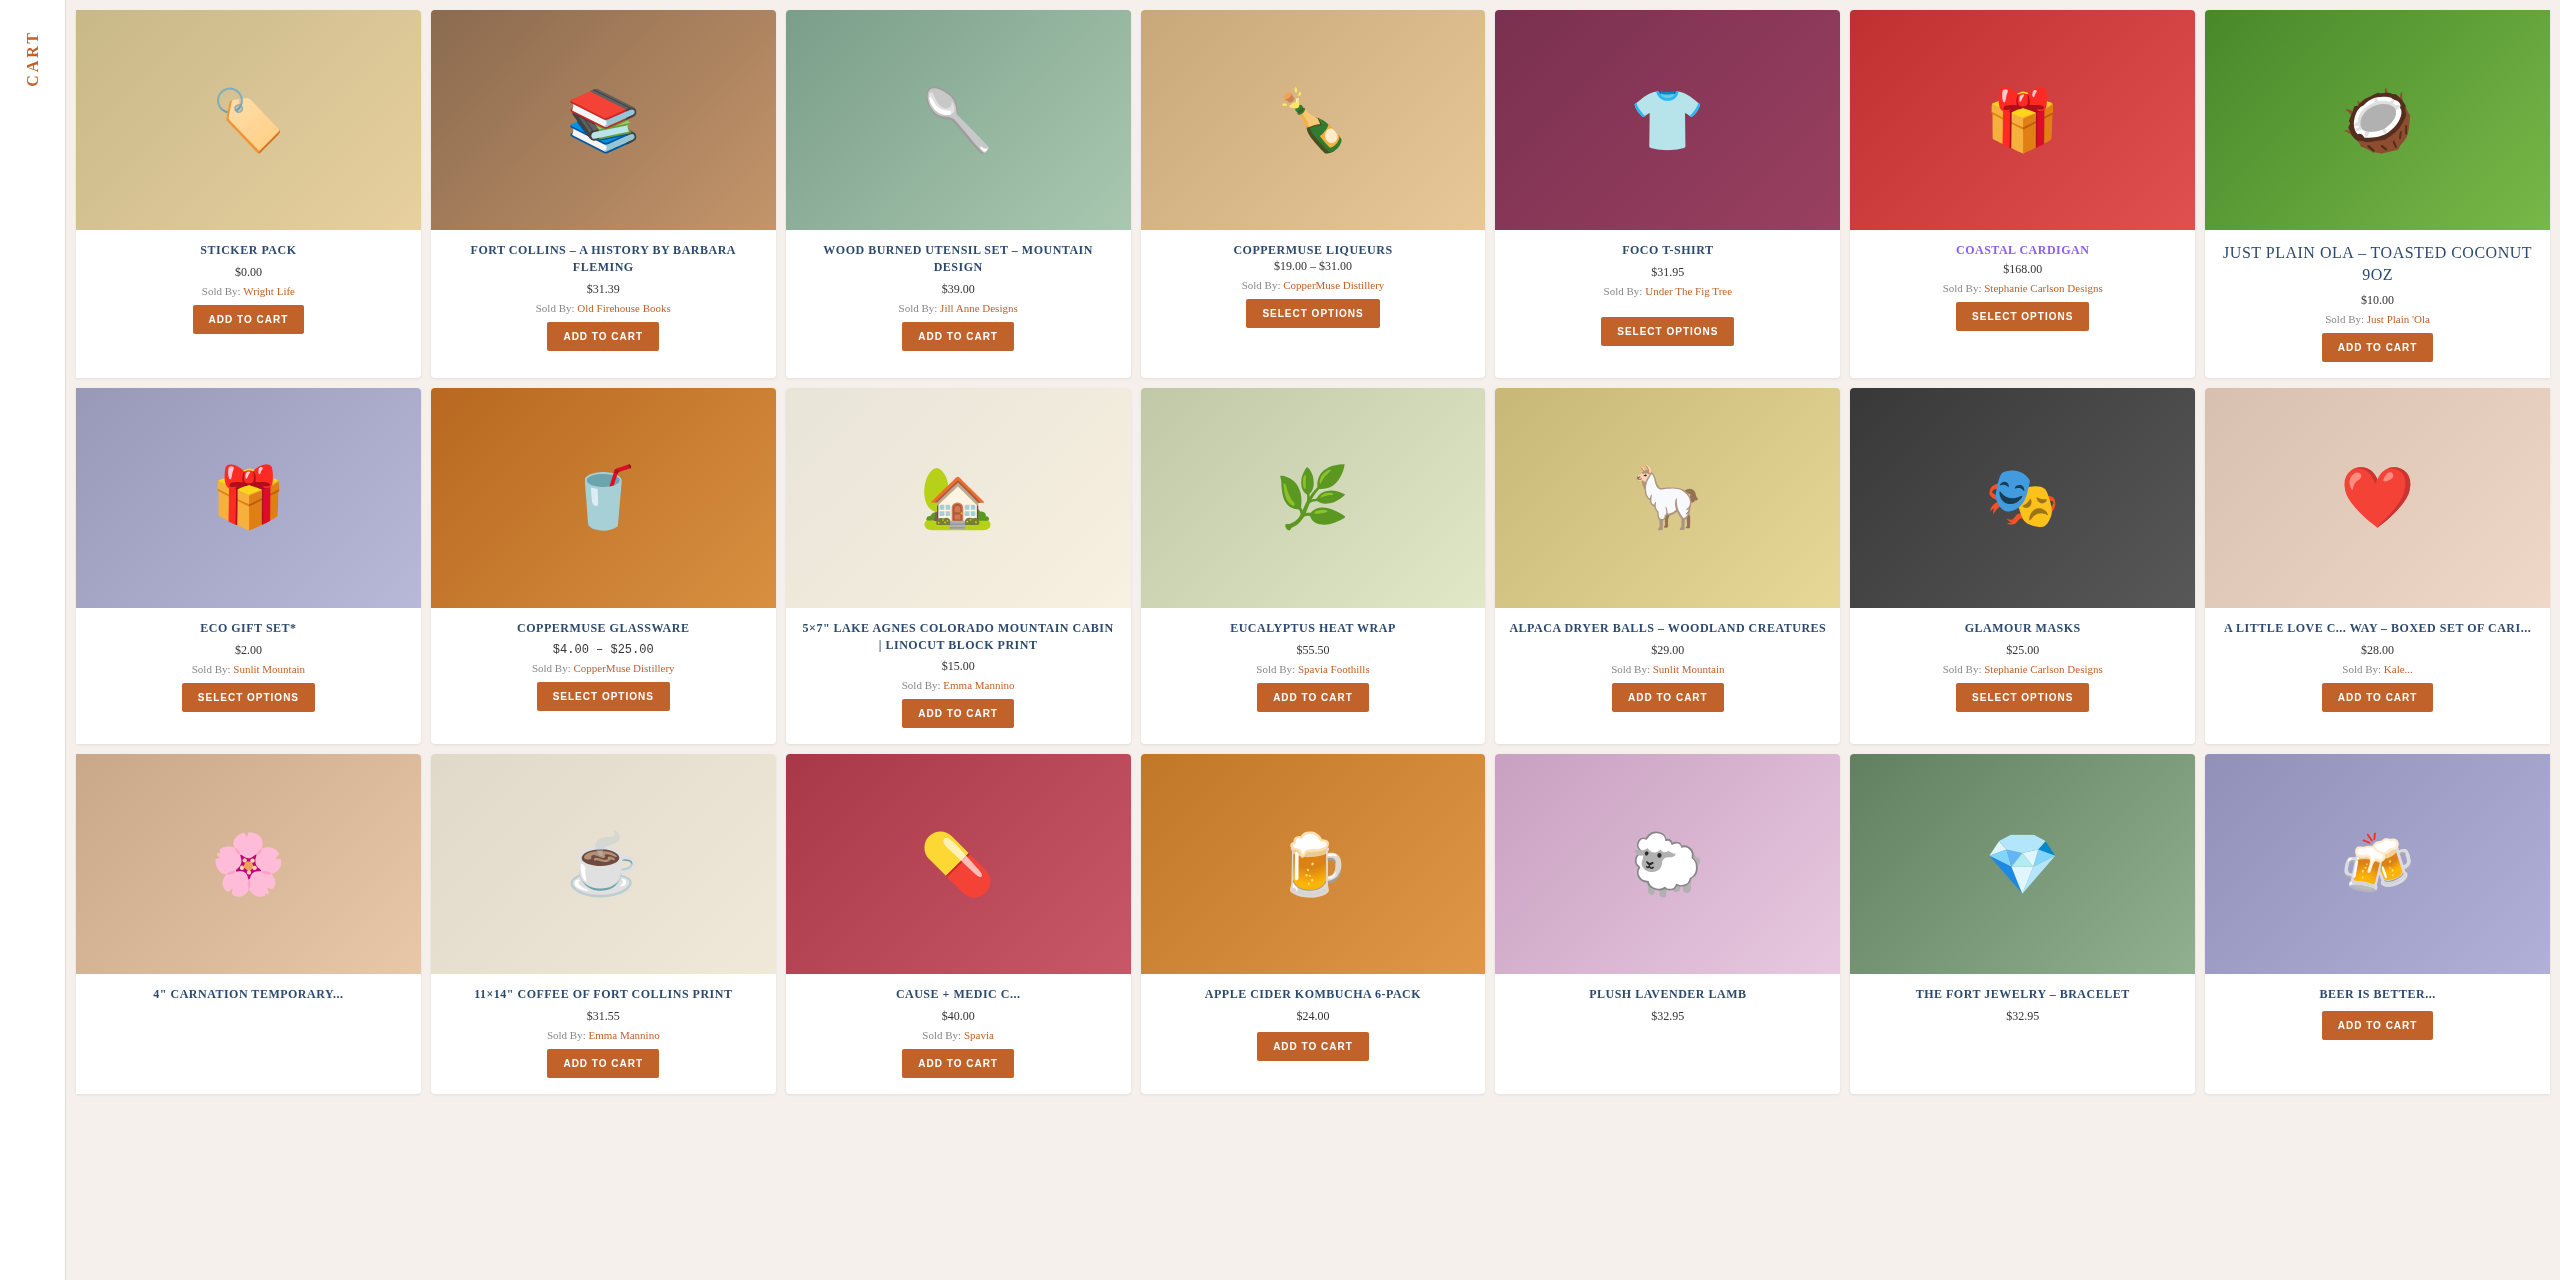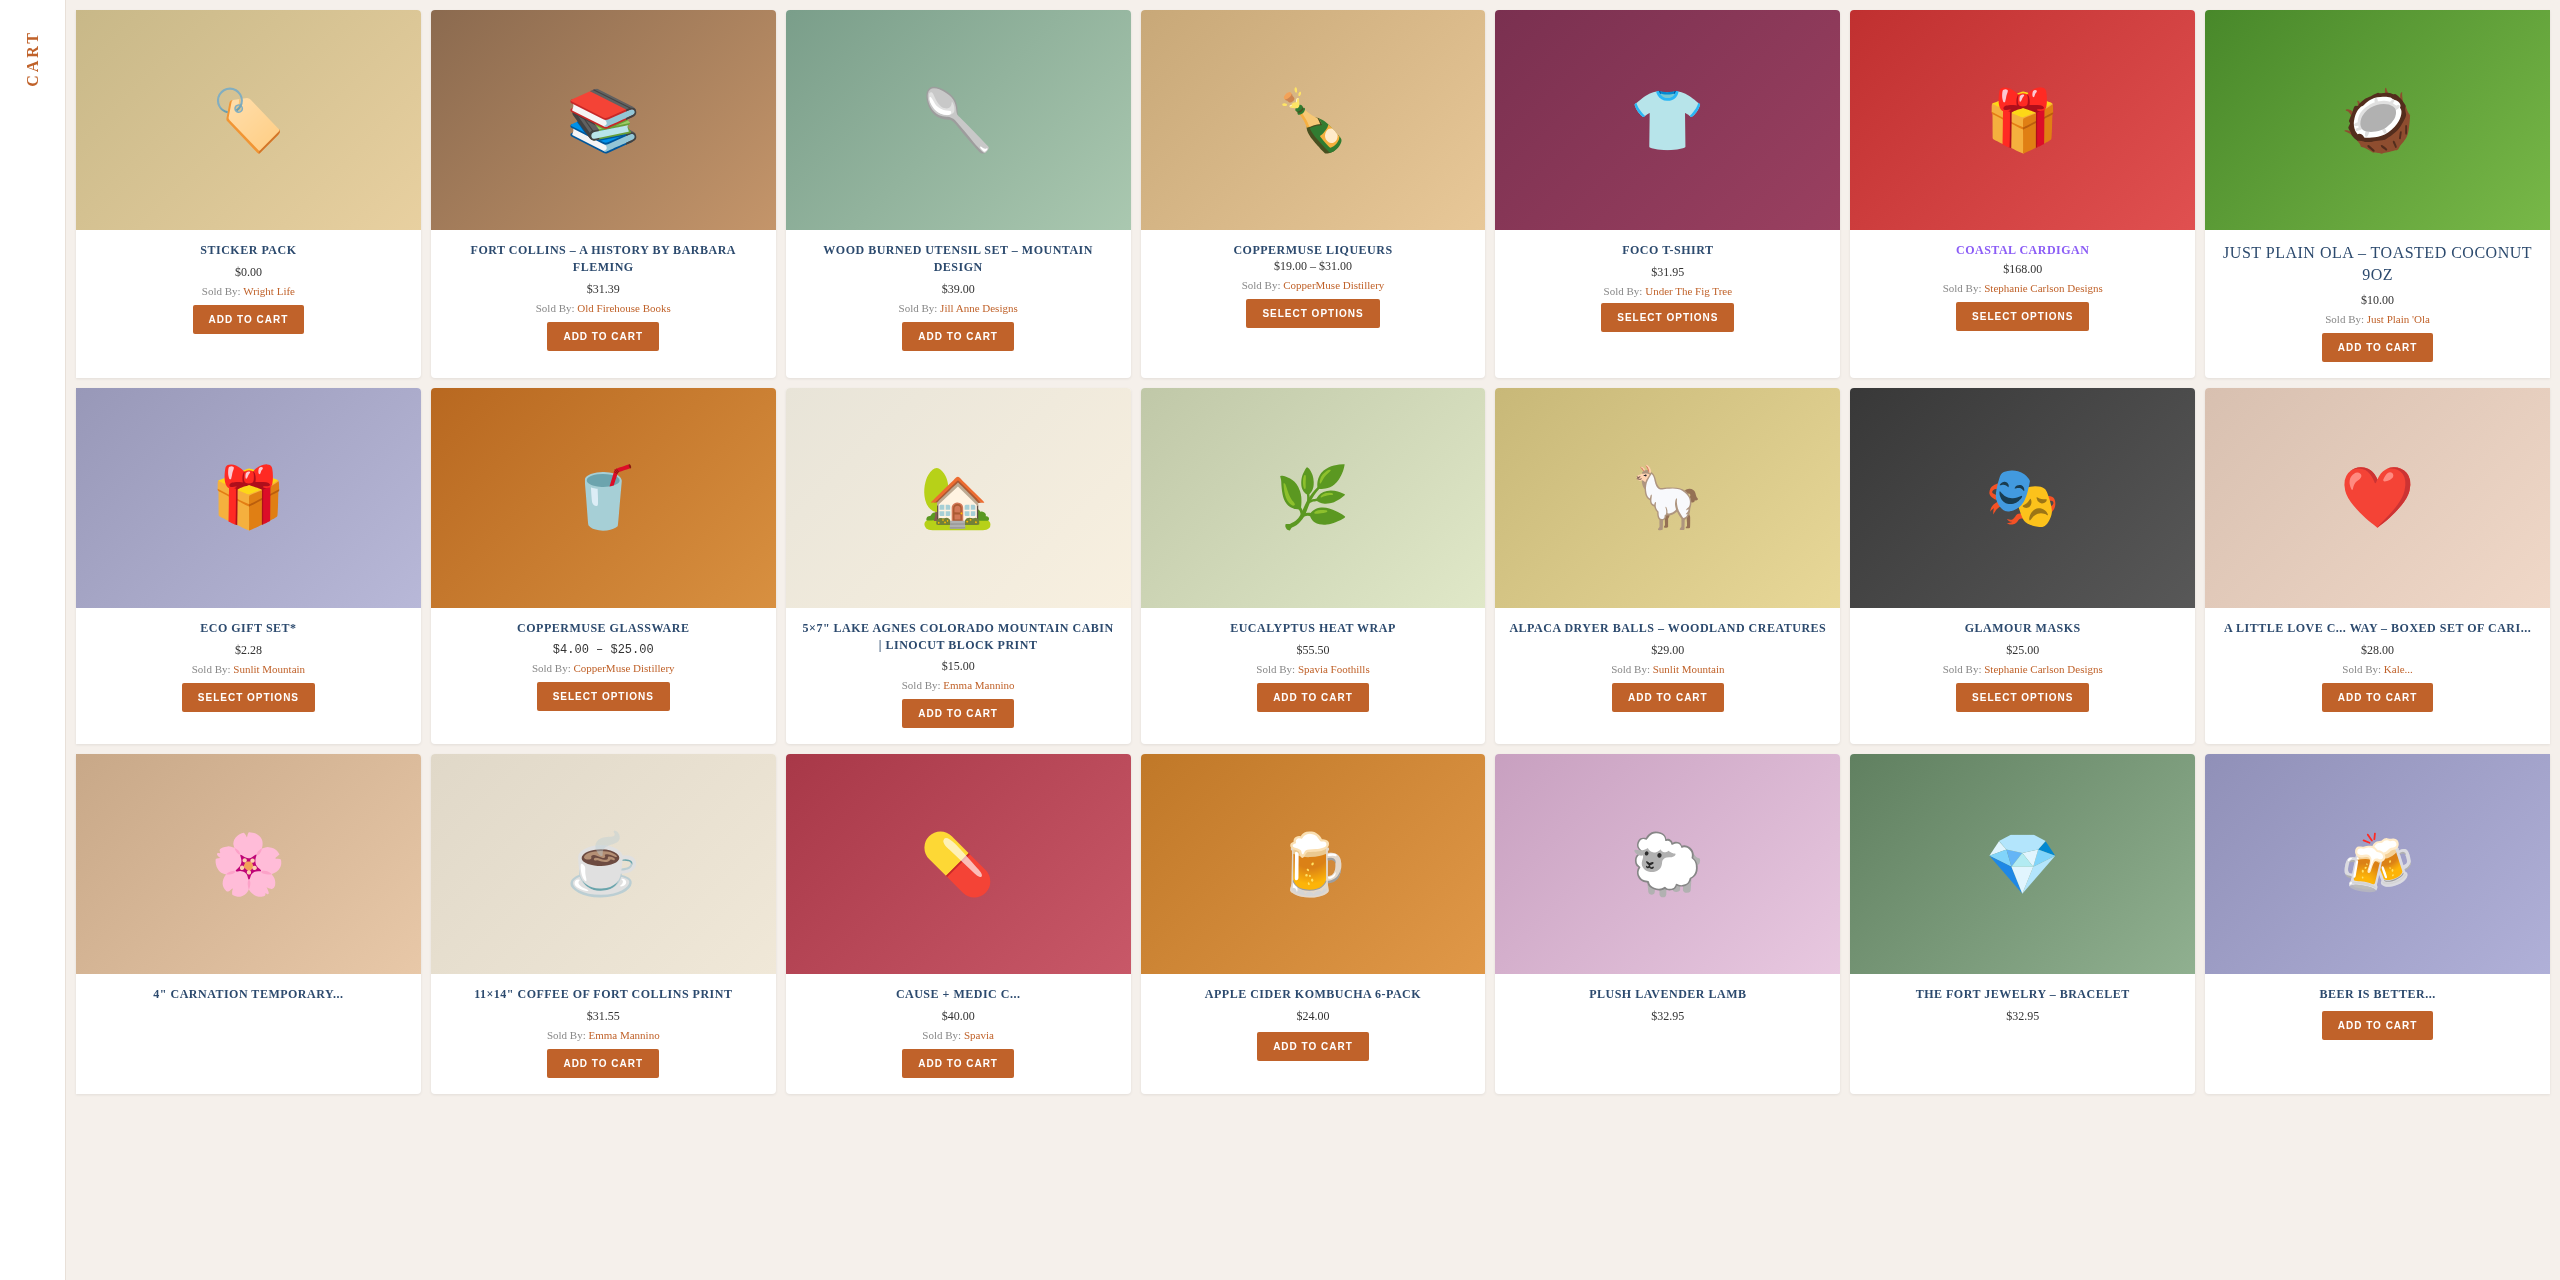--- a/index.html
+++ b/index.html
@@ -69,21 +69,21 @@
       </div>
     </div>
 
     <div style="background:#fff; border-radius:4px; overflow:hidden; display:flex; flex-direction:column; align-items:center; padding-bottom:16px; box-shadow:0 1px 3px rgba(0,0,0,0.08);">
       <div style="width:100%; height:220px; display:flex; align-items:center; justify-content:center; background:linear-gradient(135deg,#7a3050,#9a4060); font-size:60px;">
         <span>👕</span>
       </div>
       <div style="padding:12px 14px 0; text-align:center; width:100%;">
         <div style="font-size:12px; font-weight:bold; color:#2c4a6e; text-transform:uppercase; letter-spacing:0.5px; line-height:1.4; margin-bottom:6px;">FOCO T-SHIRT</div>
         <div style="font-size:12px; color:#333; margin-bottom:5px;">$31.95</div>
-        <div style="font-size:11px; color:#888; margin-bottom:6px;">Sold By: <span style="color:#c0622a;">Under The Fig Tree</span></div>
+        <div style="font-size:11px; color:#888; margin-bottom:20px;">Sold By: <span style="color:#c0622a;">Under The Fig Tree</span></div>
         <button style="background:#c0622a; color:#fff; border:none; padding:9px 16px; font-size:10px; font-weight:bold; letter-spacing:1px; text-transform:uppercase; cursor:pointer; border-radius:2px;">SELECT OPTIONS</button>
       </div>
     </div>
 
     <div style="background:#fff; border-radius:4px; overflow:hidden; display:flex; flex-direction:column; align-items:center; padding-bottom:16px; box-shadow:0 1px 3px rgba(0,0,0,0.08);">
       <div style="width:100%; height:220px; display:flex; align-items:center; justify-content:center; background:linear-gradient(135deg,#c03030,#e05050); font-size:60px;">
         <span>🎁</span>
       </div>
       <div style="padding:12px 14px 0; text-align:center; width:100%;">
         <div style="font-size:12px; font-weight:bold; color:#8b5cf6; text-transform:uppercase; letter-spacing:0.5px; line-height:1.4; margin-bottom:3px;">COASTAL CARDIGAN</div>
@@ -104,21 +104,21 @@
         <button style="background:#c0622a; color:#fff; border:none; padding:9px 16px; font-size:10px; font-weight:bold; letter-spacing:1px; text-transform:uppercase; cursor:pointer; border-radius:2px;">ADD TO CART</button>
       </div>
     </div>
 
     <div style="background:#fff; border-radius:0 4px 4px 0; overflow:hidden; display:flex; flex-direction:column; align-items:center; padding-bottom:16px; box-shadow:0 1px 3px rgba(0,0,0,0.08);">
       <div style="width:100%; height:220px; display:flex; align-items:center; justify-content:center; background:linear-gradient(135deg,#9898b8,#b8b8d8); font-size:60px;">
         <span>🎁</span>
       </div>
       <div style="padding:12px 14px 0; text-align:center; width:100%;">
         <div style="font-size:12px; font-weight:bold; color:#2c4a6e; text-transform:uppercase; letter-spacing:0.5px; line-height:1.4; margin-bottom:6px;">ECO GIFT SET*</div>
-        <div style="font-size:12px; color:#333; margin-bottom:5px;">$2.28</div>
+        <div style="font-size:12px; color:#333; margin-bottom:5px;">$2.00</div>
         <div style="font-size:11px; color:#888; margin-bottom:8px;">Sold By: <span style="color:#c0622a;">Sunlit Mountain</span></div>
         <button style="background:#c0622a; color:#fff; border:none; padding:9px 16px; font-size:10px; font-weight:bold; letter-spacing:1px; text-transform:uppercase; cursor:pointer; border-radius:2px;">SELECT OPTIONS</button>
       </div>
     </div>
 
     <div style="background:#fff; border-radius:4px; overflow:hidden; display:flex; flex-direction:column; align-items:center; padding-bottom:16px; box-shadow:0 1px 3px rgba(0,0,0,0.08);">
       <div style="width:100%; height:220px; display:flex; align-items:center; justify-content:center; background:linear-gradient(135deg,#b86820,#d89040); font-size:60px;">
         <span>🥤</span>
       </div>
       <div style="padding:12px 14px 0; text-align:center; width:100%;">

